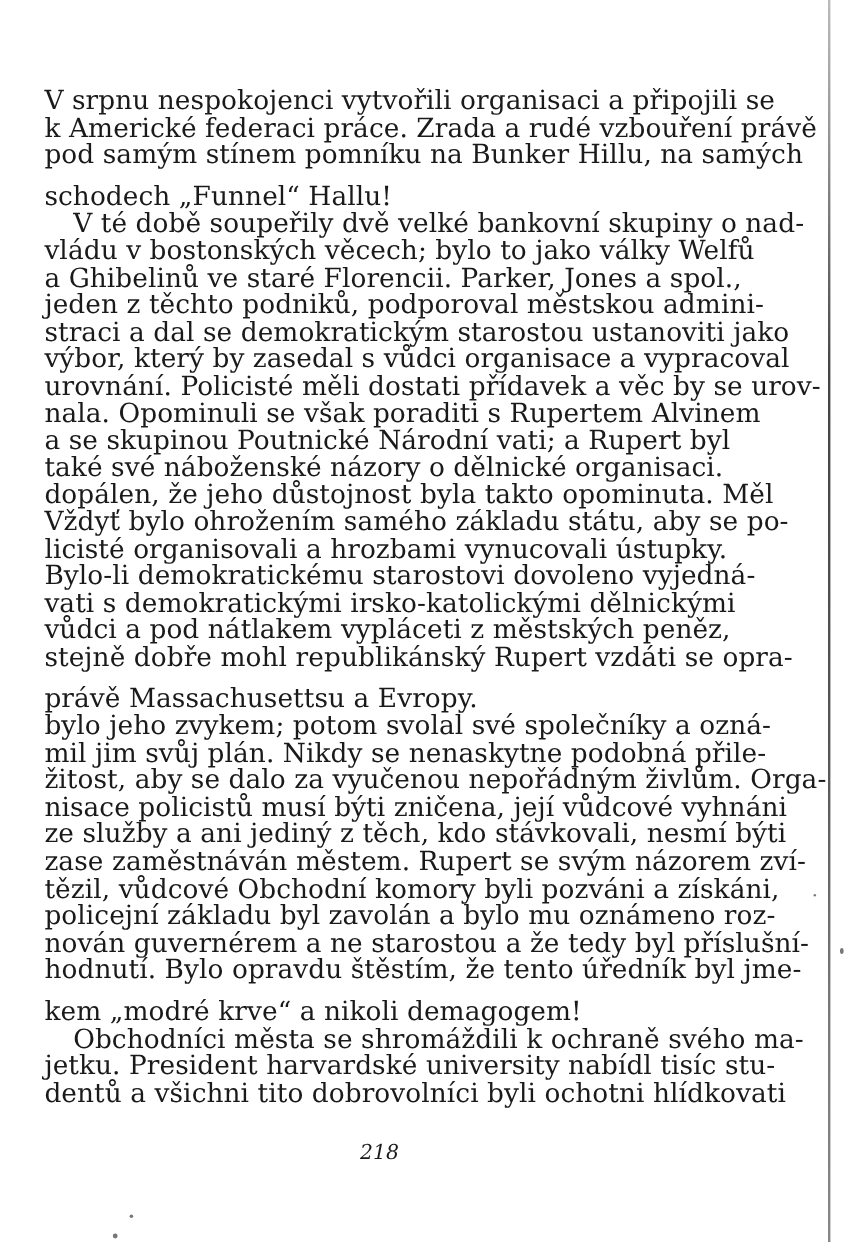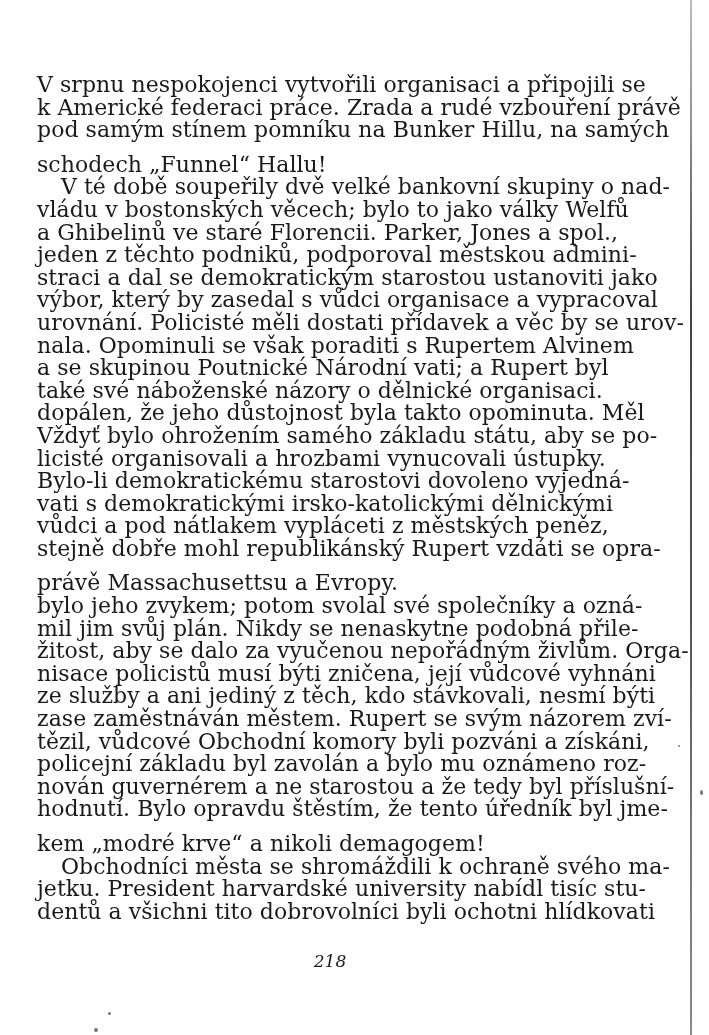--- a/index.html
+++ b/index.html
@@ -14,21 +14,21 @@
   }
   .line {
     display: block; height: 22.6px; line-height: 22.6px;
     font-size: 22px; white-space: nowrap;
     text-align: justify; text-align-last: justify;
     letter-spacing: 0.05px;
   }
   .line.indent { padding-left: 24px; }
   .line.last { text-align-last: left; margin-top: 12px; }
   .page-number {
-    position: absolute; left: 300px; top: 951px; width: 60px; text-align: center;
+    position: absolute; left: 300px; top: 951px; width: 60px; 
     font-style: italic; font-size: 17px; color: #1a1a1a;
   }
   .edge-line {
     position: absolute; left: 690px; top: 0; width: 1.5px; height: 1035px;
     background: linear-gradient(to bottom, #bbb 0%, #999 10%, #444 30%, #555 60%, #777 80%, #888 100%);
   }
   .speck { position: absolute; background: #777; border-radius: 50%; }
 </style>
 </head>
 <body>

